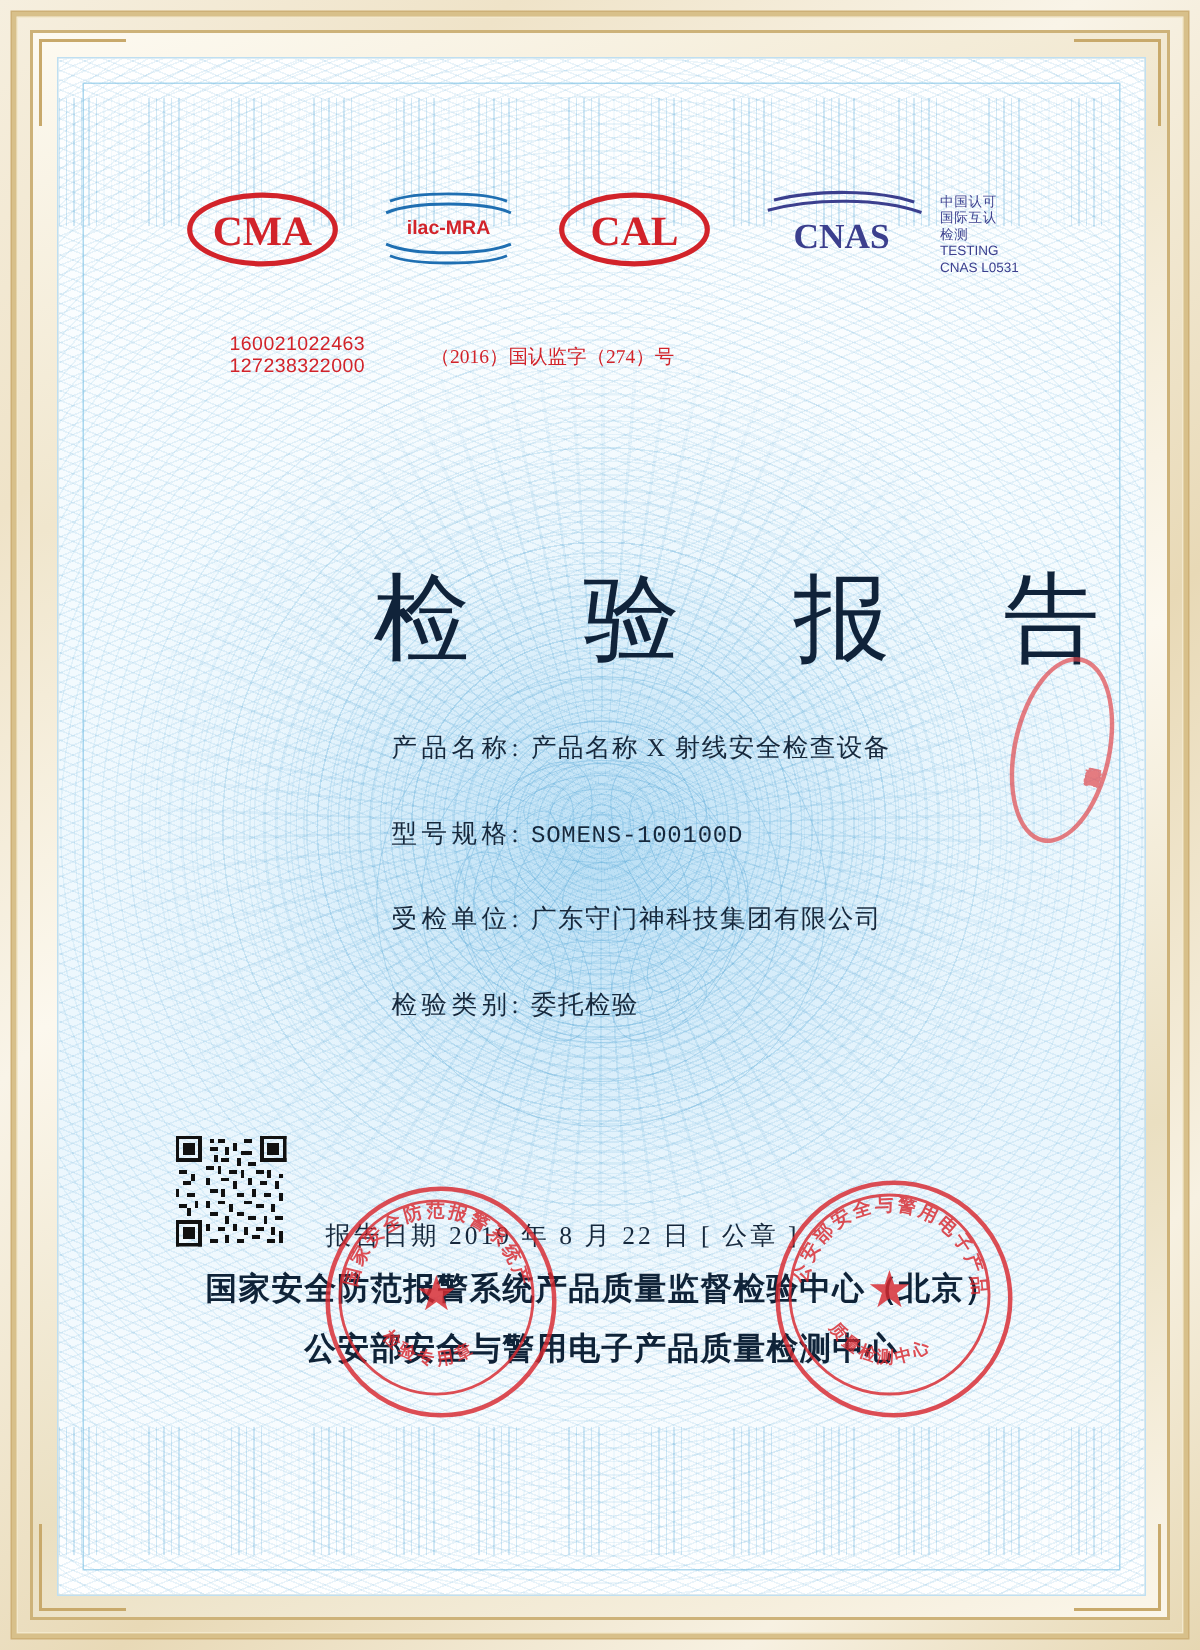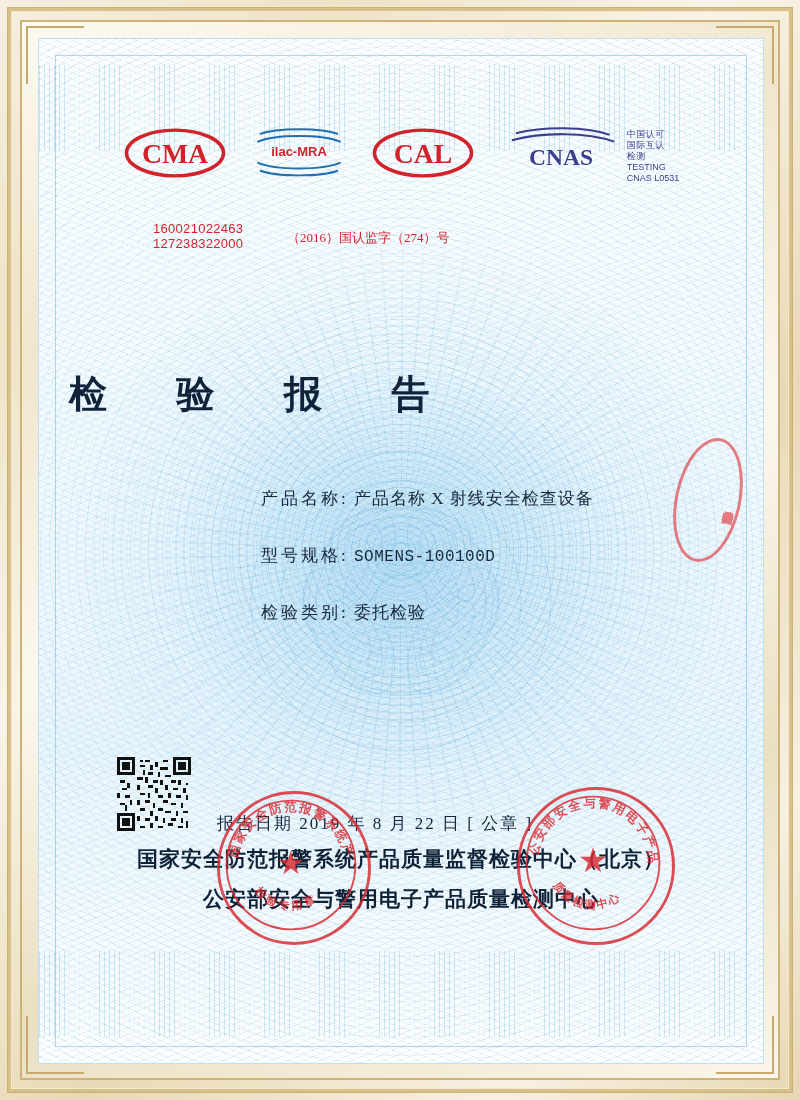--- a/index.html
+++ b/index.html
@@ -144,26 +144,26 @@
     position: absolute;
     right: 44px; top: 232px;
     font-size: 17px;
     color: #1d2b3a;
     letter-spacing: 1px;
   }
 
   .main-title {
     position: absolute;
     left: 0; right: 0; top: 330px;
-    text-align: left;
-    font-size: 38px;
+    text-align: right;
+    font-size: 64px;
     letter-spacing: 30px;
     text-indent: 30px;
     color: #10233a;
-    font-weight: 700;
+    font-weight: 400;
     font-family: "Liberation Serif", "DejaVu Serif", serif;
   }
 
   .fields {
     position: absolute;
     left: 222px; top: 448px;
     width: 460px;
   }
   .field-row {
     margin-bottom: 34px;
@@ -379,20 +379,24 @@
     <div class="main-title">检 验 报 告</div>
 
     <div class="fields">
       <div class="field-row">
         <span class="field-label">产品名称:</span>
         <span class="field-value">产品名称 X 射线安全检查设备</span>
       </div>
       <div class="field-row">
         <span class="field-label">型号规格:</span>
         <span class="field-value mono">SOMENS-100100D</span>
+      </div>
+      <div class="field-row">
+        <span class="field-label">受检单位:</span>
+        <span class="field-value">广东守门神科技集团有限公司</span>
       </div>
       <div class="field-row">
         <span class="field-label">检验类别:</span>
         <span class="field-value">委托检验</span>
       </div>
     </div>
 
     <svg class="qr" viewBox="0 0 29 29" shape-rendering="crispEdges">
       <rect width="29" height="29" fill="#ffffff" opacity="0"></rect>
       <g fill="#111">

